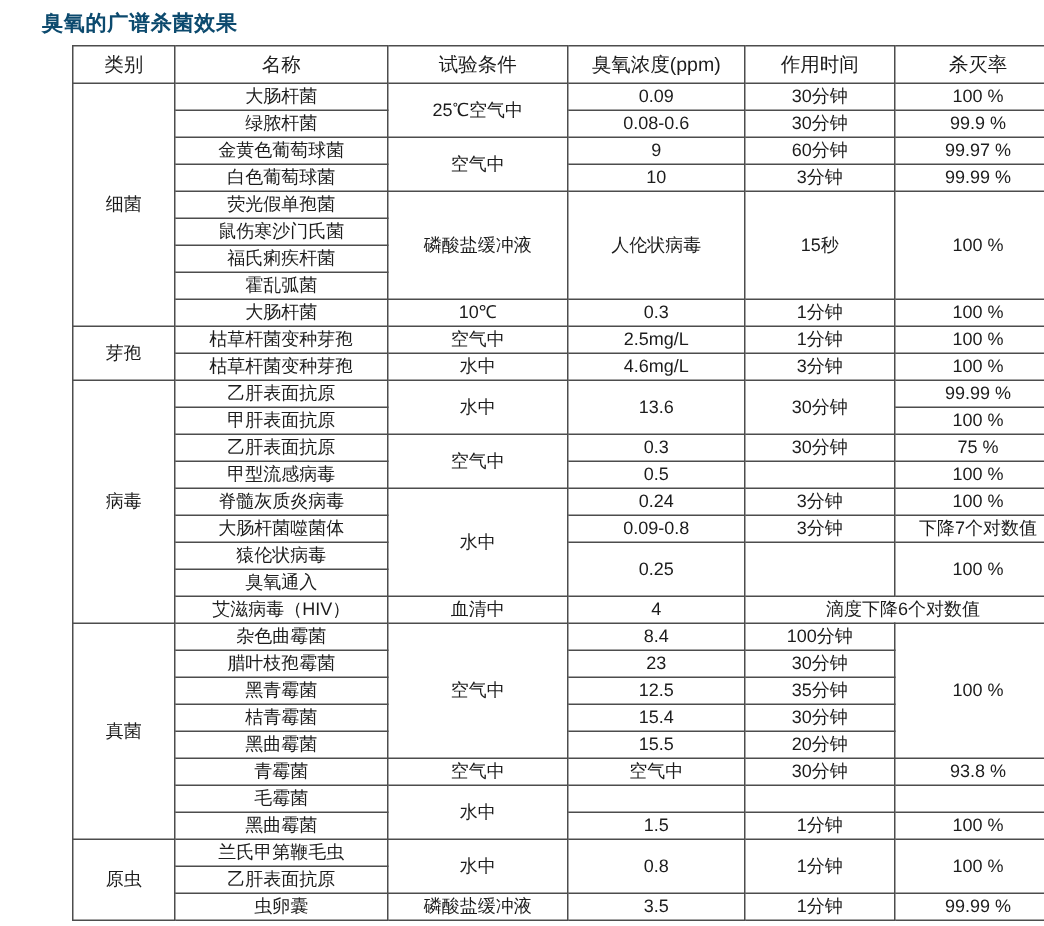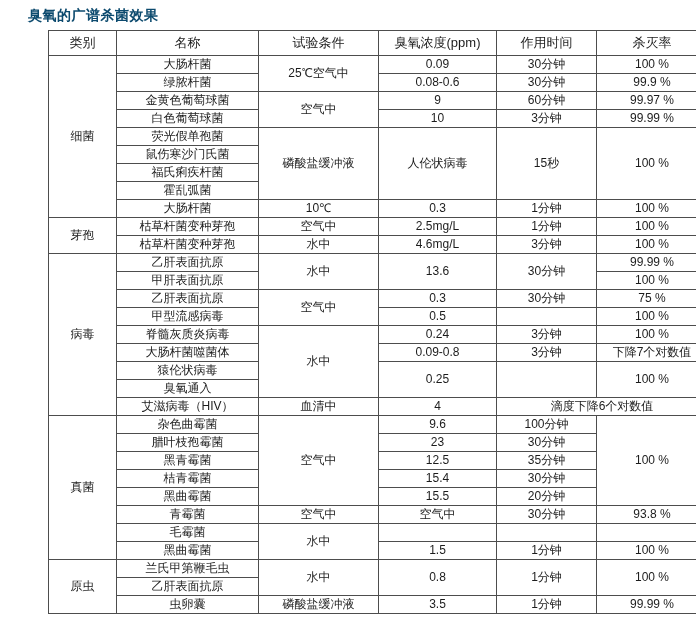--- a/index.html
+++ b/index.html
@@ -170,21 +170,21 @@
       <tr>
         <td>艾滋病毒（HIV）</td>
         <td>血清中</td>
         <td>4</td>
         <td colspan="2">滴度下降6个对数值</td>
       </tr>
       <tr>
         <td rowspan="8">真菌</td>
         <td>杂色曲霉菌</td>
         <td rowspan="5">空气中</td>
-        <td>9.6</td>
+        <td>8.4</td>
         <td>100分钟</td>
         <td rowspan="5">100 %</td>
       </tr>
       <tr>
         <td>腊叶枝孢霉菌</td>
         <td>23</td>
         <td>30分钟</td>
       </tr>
       <tr>
         <td>黑青霉菌</td>

